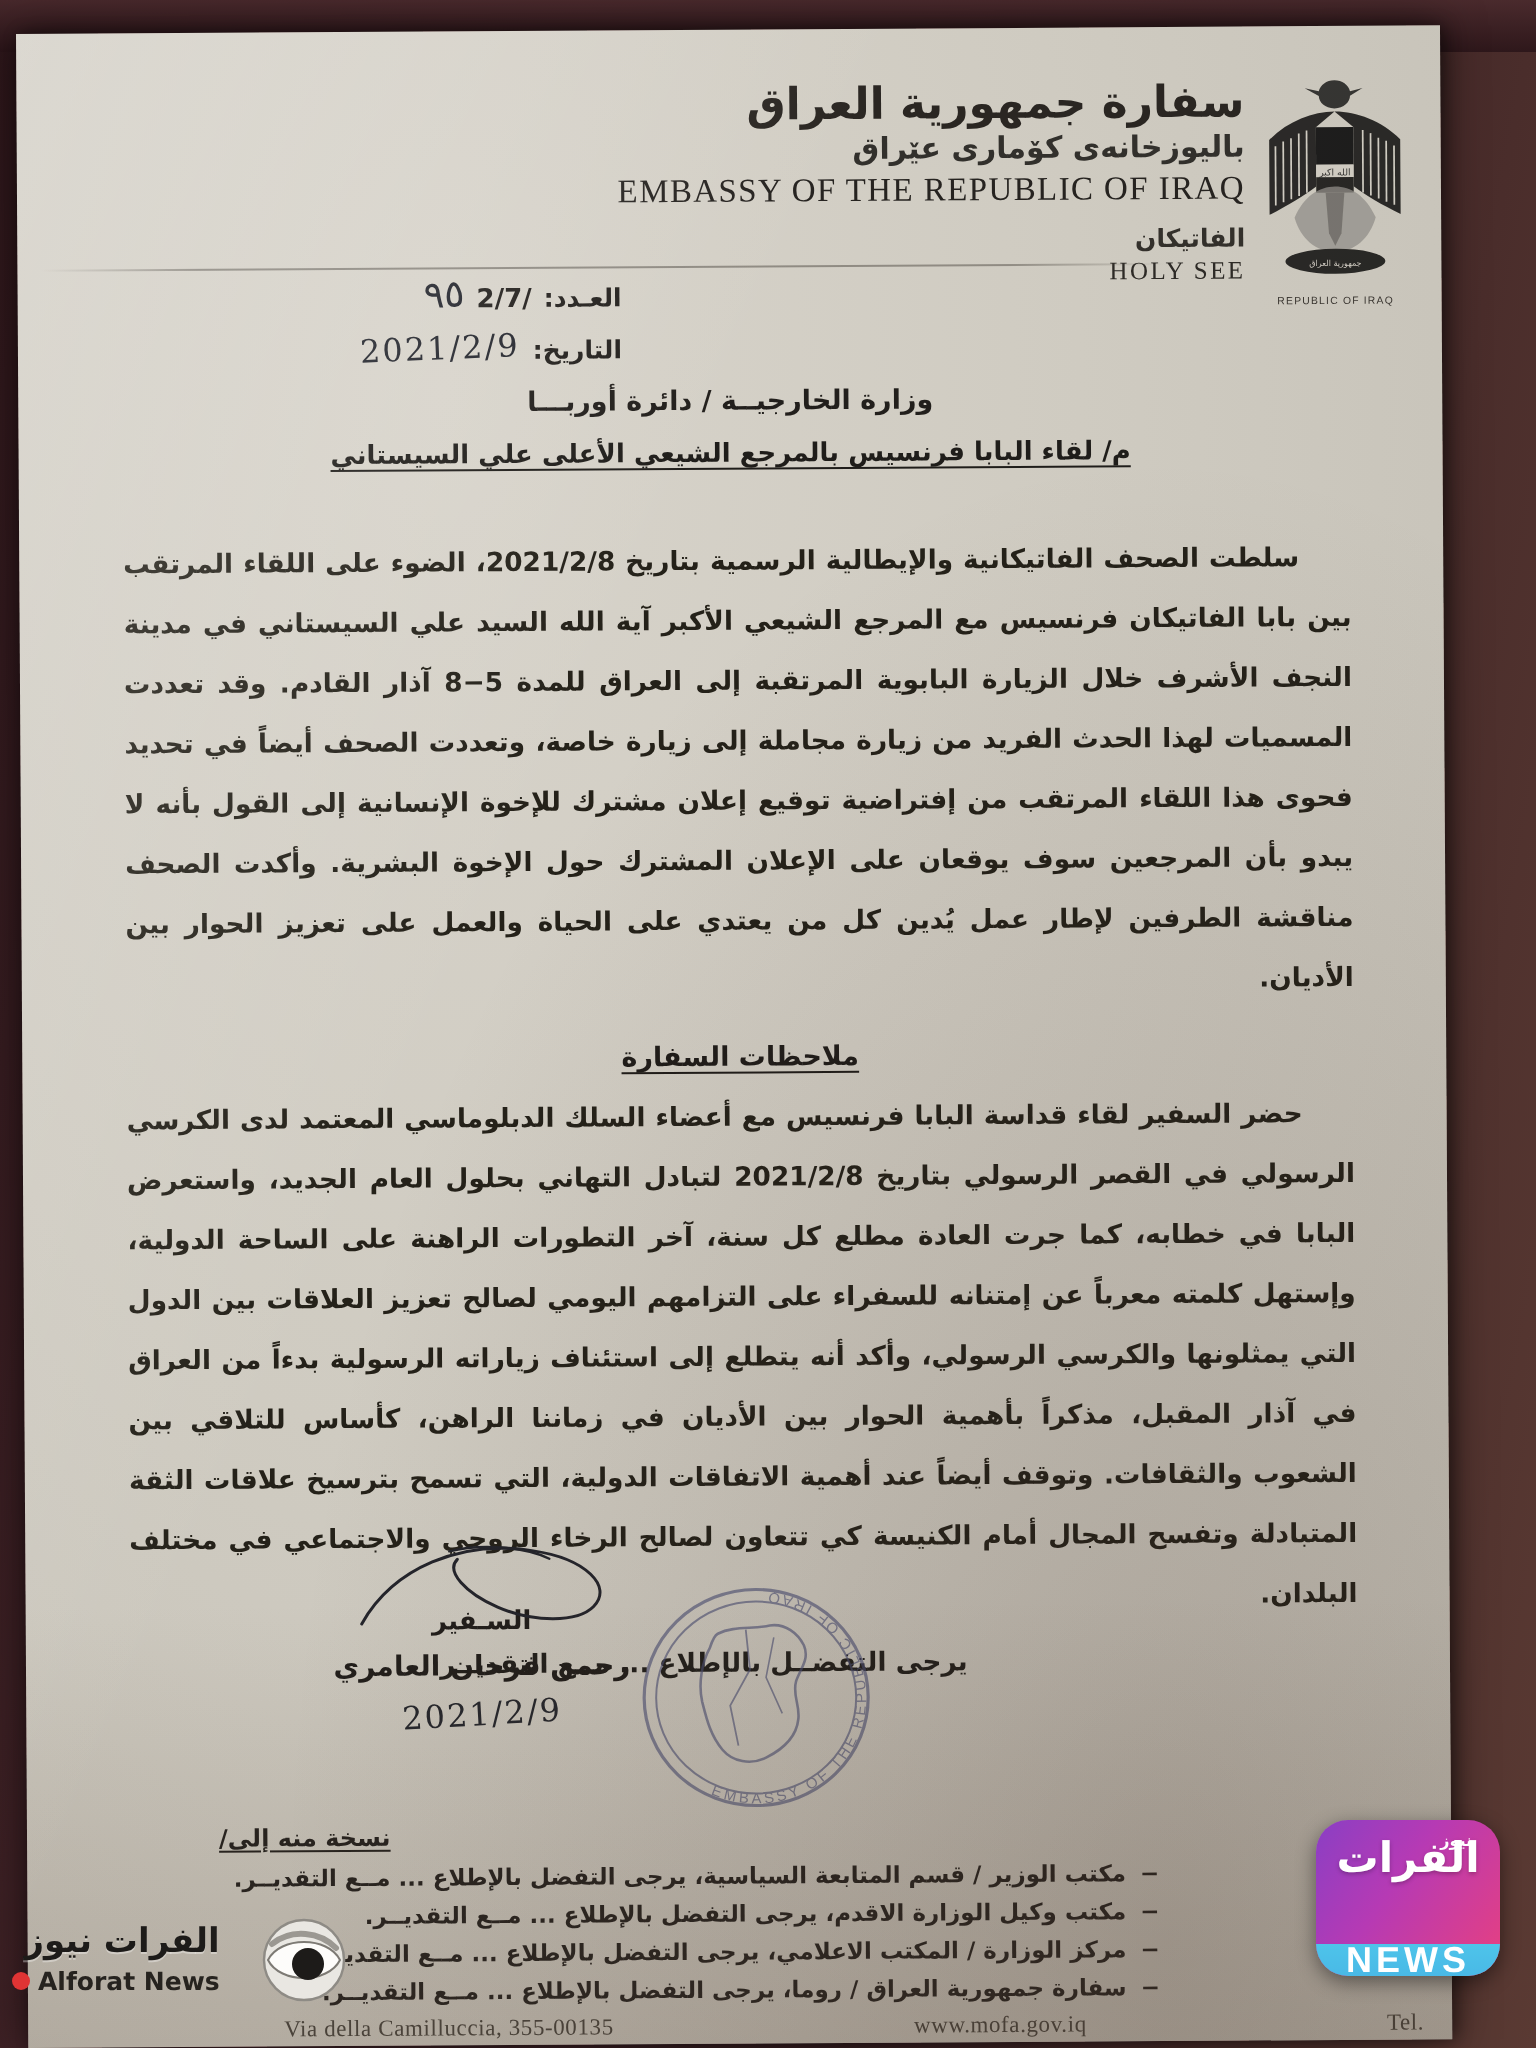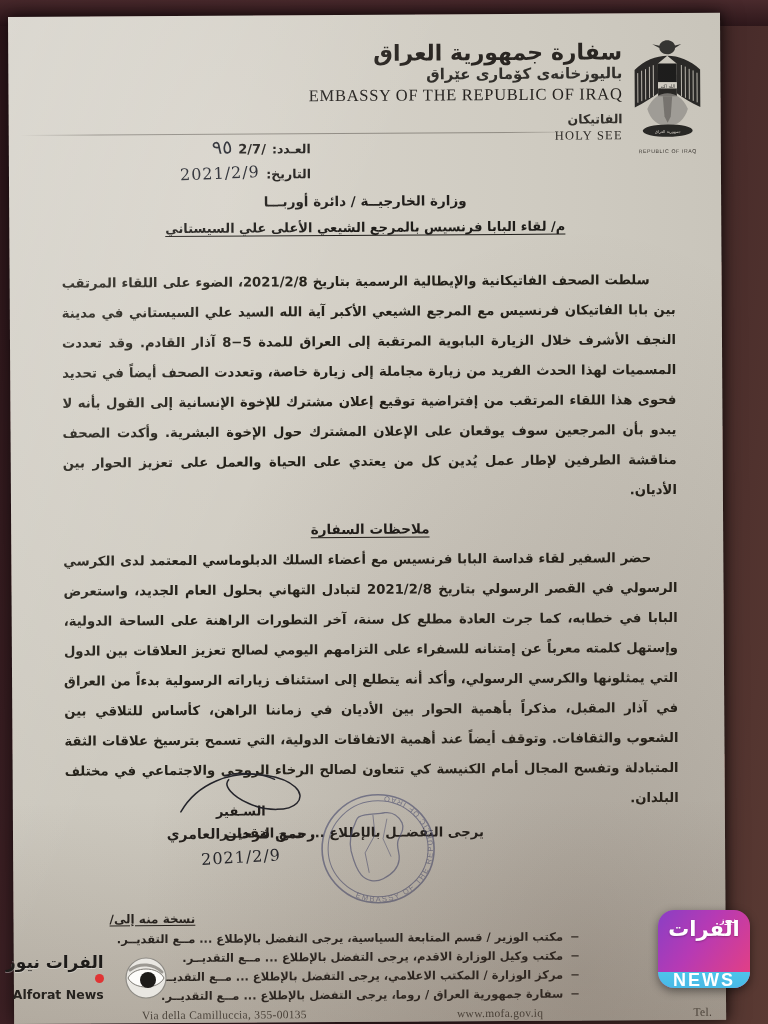--- a/index.html
+++ b/index.html
@@ -170,21 +170,21 @@
   .alforat{
     position:absolute;left:6px;bottom:22px;display:flex;align-items:center;gap:20px;
     z-index:20;
   }
   .alforat .ar{
     direction:rtl;font-size:17px;font-weight:700;color:#1d1b19;line-height:1;
     text-shadow:0 1px 0 rgba(255,255,255,.35);
   }
   .alforat .en{
     font-size:12.5px;font-weight:700;color:#26231f;margin-top:3px;
-    display:flex;align-items:flex-end;gap:4px;flex-direction:column;
+    display:flex;align-items:center;gap:4px;
   }
   .reddot{width:9px;height:9px;border-radius:50%;background:#e03434;display:inline-block;}
   .eyelogo{width:44px;height:44px;}
   .eyelogo svg{width:100%;height:100%;}
 
   .newslogo{
     position:absolute;right:18px;bottom:36px;width:92px;height:78px;z-index:21;
     border-radius:16px;overflow:hidden;
     background:linear-gradient(125deg,#8a3fc4 0%,#b63ab4 42%,#e8407f 100%);
     box-shadow:0 3px 10px rgba(0,0,0,.45);

